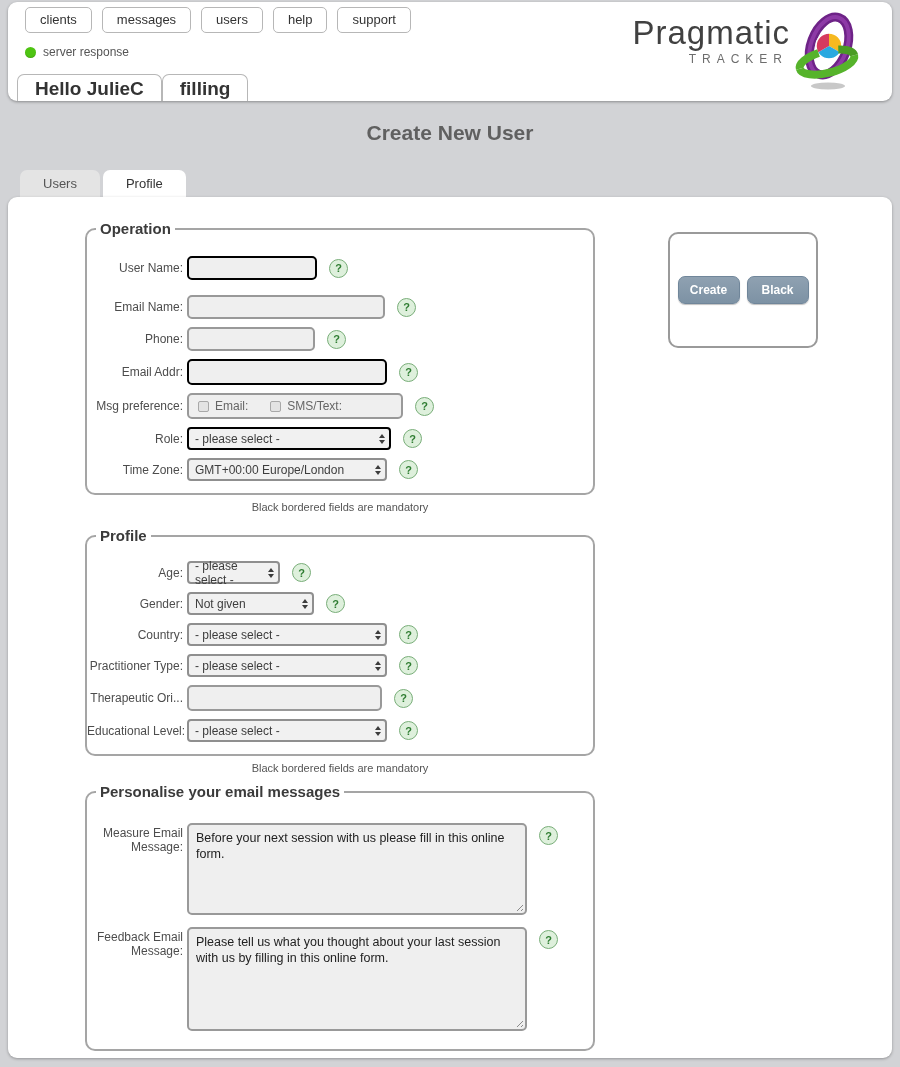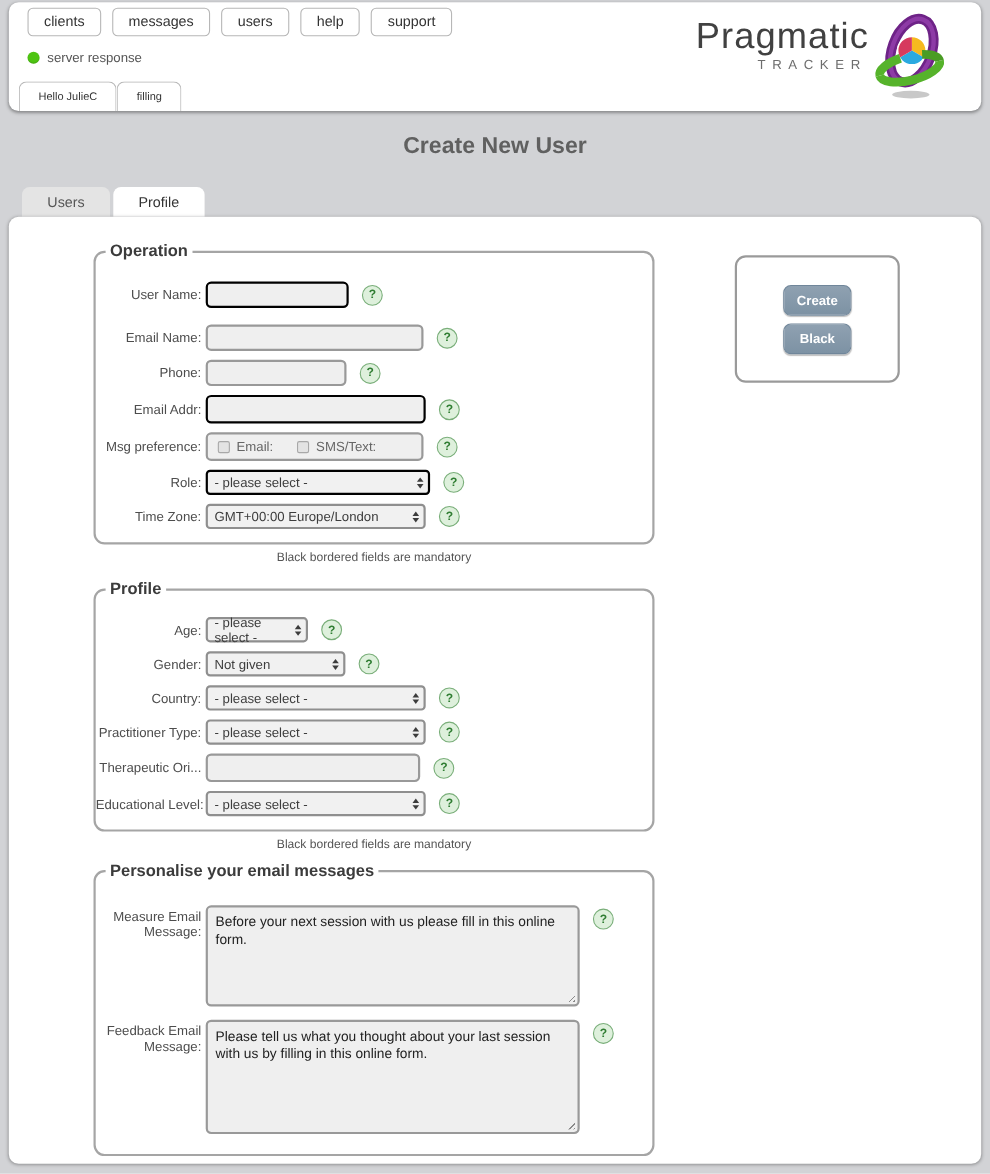--- a/index.html
+++ b/index.html
@@ -21,21 +21,21 @@
   .nav-tab {
     background:#fff; border:1px solid #b7b7b7; border-radius:5px;
     padding:4px 14px; font-size:13px; color:#333; cursor:pointer; line-height:16px;
   }
   .server-status { position:absolute; top:43px; left:17px; display:flex; align-items:center; gap:7px; }
   .status-dot { width:11px; height:11px; border-radius:50%; background:#4ec412; box-shadow:inset 0 -1px 1px rgba(0,0,0,.15); }
   .server-status span { font-size:12px; color:#555; }
   .user-tabs { position:absolute; bottom:0; left:9px; display:flex; }
   .user-tab {
     background:#fff; border:1px solid #b7b7b7; border-bottom:none;
-    border-radius:7px 7px 0 0; padding:6px 17px 5px; font-size:10px; color:#333; line-height:15px;
+    border-radius:7px 7px 0 0; padding:6px 17px 5px; font-size:19px; color:#333; line-height:15px;font-weight:bold;
   }
 
   
   .logo { position:absolute; top:8px; right:28px; display:flex; align-items:flex-start; }
   .logo-text { text-align:right; margin-top:6px; }
   .logo-name { font-size:33px; color:#414141; letter-spacing:1px; font-weight:400; line-height:34px; }
   .logo-sub { font-size:12px; color:#6d6d6d; letter-spacing:6px; margin-top:2px; padding-right:2px; }
   .logo-swirl { margin-left:2px; }
 
   
@@ -83,21 +83,21 @@
 
   .tinput {
     background:#efefef; border:2px solid #999; border-radius:5px; height:24px;
     font-family:inherit; font-size:12px; color:#333; padding:0 5px;
   }
   .tinput.mandatory { border-color:#000; }
   .tinput.tall { height:26px; }
   .w128{width:128px}.w130{width:130px}.w195{width:195px}.w198{width:198px}.w200{width:200px}.w204{width:204px}
 
   .check-group {
-    width:198px; height:26px; background:#efefef; border:2px solid #999; border-radius:5px;
+    width:216px; height:26px; background:#efefef; border:2px solid #999; border-radius:5px;
     display:flex; align-items:center; padding:0 9px; gap:6px;
   }
   .checkbox {
     width:11px; height:11px; background:#e3e3e3; border:1px solid #a8a8a8; border-radius:2px; flex:none;
   }
   .check-label { font-size:12px; color:#666; margin-right:16px; }
   .check-label.last { margin-right:0; }
 
   .selectbox {
     height:23px; background:#f1f1f1; border:2px solid #8f8f8f; border-radius:4px;
@@ -135,21 +135,21 @@
 
   .mandatory-note {
     margin-left:77px; width:510px; text-align:center;
     font-size:11px; color:#555; margin-top:6px;
   }
 
   
   .action-box {
     position:absolute; left:660px; top:35px; width:150px; height:116px;
     border:2px solid #9a9a9a; border-radius:10px;
-    display:flex; flex-direction:column; align-items:center; justify-content:center; gap:7px;
+    display:flex; flex-direction:row; align-items:center; justify-content:center; gap:7px;
   }
   .btn {
     width:62px; padding:6px 0; text-align:center;
     background:linear-gradient(#8fa1b1,#7d92a4); border:1px solid #70869a; border-radius:7px;
     color:#fff; font-size:12px; font-weight:bold; cursor:pointer;
     box-shadow:0 1px 1px rgba(0,0,0,.25);
   }
 </style>
 </head>
 <body>

